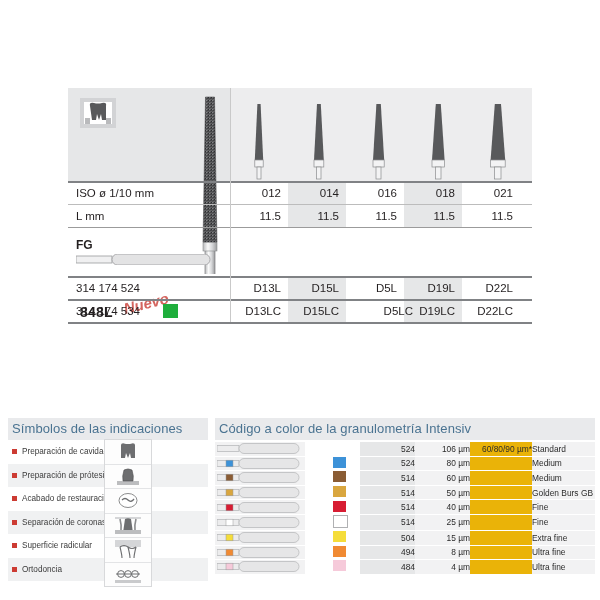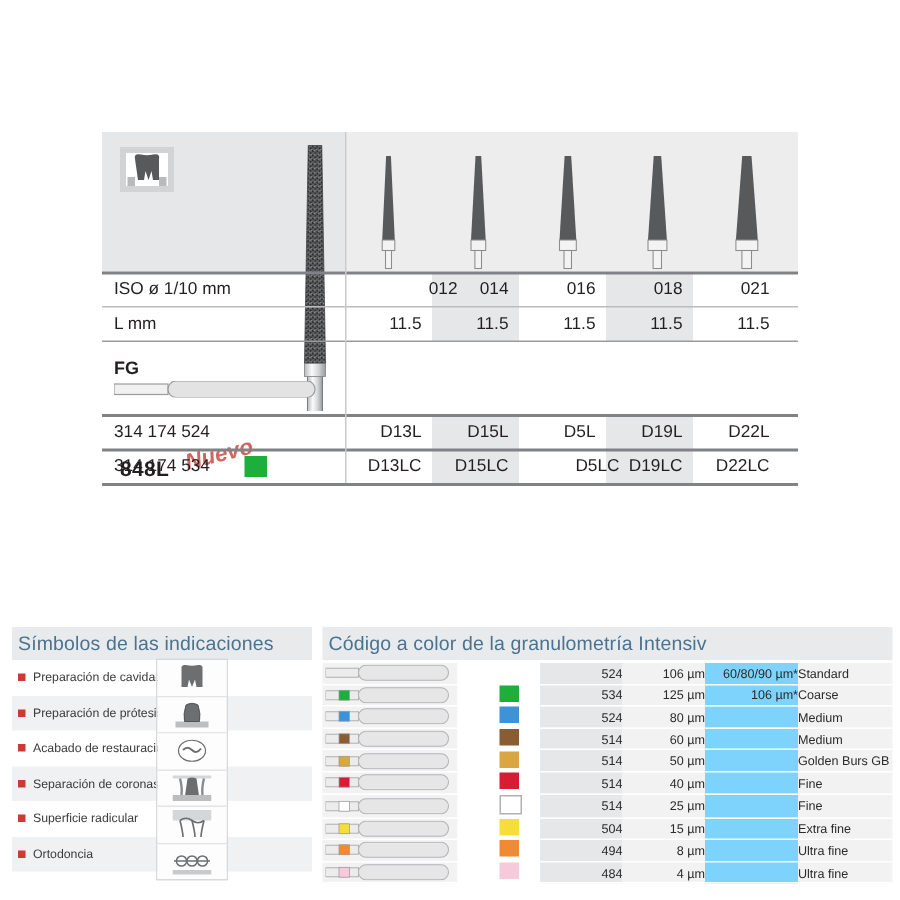--- a/index.html
+++ b/index.html
@@ -107,21 +107,21 @@
   }
   .gr-table{width:380px;border-collapse:collapse;margin-top:2px;}
   .gr-table td{
     font-size:8.4px;color:#2b2b2b;height:13.6px;padding:0;
     border-bottom:1px solid #ffffff;
   }
   .c-bur{width:90px;background:#f2f2f3;}
   .c-sw{width:55px;background:#ffffff;}
   .c-num{width:55px;background:#e6e7e8;text-align:right;padding-right:9px;}
   .c-um{width:55px;background:#f2f2f3;text-align:right;padding-right:9px;}
-  .c-um2{width:62px;background:#7dd3fc;text-align:right;padding-right:7px;}
+  .c-um2{width:62px;background:#eab308;text-align:right;padding-right:7px;}
   .c-name{background:#f2f2f3;padding-left:6px;}
   .swatch{width:13px;height:11px;display:inline-block;margin-left:28px;}
 
   
   .gbur{display:block;margin-left:2px;}
 </style>
 </head>
 <body>
 
 <div id="product-table">
@@ -201,21 +201,21 @@
   <div class="hr" style="top:139px;"></div>
   <div class="hr thick" style="top:188px;"></div>
   <div class="hr thick" style="top:211px;"></div>
   <div class="hr thick" style="top:234px;"></div>
   <div class="vsep" style="left:162px;top:0;height:93px;"></div>
   <div class="vsep" style="left:162px;top:93px;height:141px;"></div>
 
   <div class="cell" style="position:absolute;left:0;top:94px;width:162px;height:22px;">
     <span class="row-label">ISO ø 1/10 mm</span>
   </div>
-  <div class="cell" style="position:absolute;left:162px;top:94px;width:58px;height:22px;padding-left:24px;">
+  <div class="cell" style="position:absolute;left:162px;top:94px;width:58px;height:22px;">
       <span class="val">012</span>
     </div>
   <div class="cell" style="position:absolute;left:220px;top:94px;width:58px;height:22px;">
       <span class="val">014</span>
     </div>
   <div class="cell" style="position:absolute;left:278px;top:94px;width:58px;height:22px;">
       <span class="val">016</span>
     </div>
   <div class="cell" style="position:absolute;left:336px;top:94px;width:58px;height:22px;">
       <span class="val">018</span>
@@ -382,34 +382,20 @@
           <td class="c-num">524</td>
           <td class="c-um">106 µm</td>
           <td class="c-um2">60/80/90 µm*</td>
           <td class="c-name">Standard</td>
         </tr>
         <tr>
           <td class="c-bur">
             <svg width="84" height="11" viewBox="0 0 84 11" class="gbur">
               <rect x="0" y="2.5" width="22" height="6" fill="#ececed" stroke="#b3b4b6" stroke-width=".7"></rect>
               <rect x="22" y="0.5" width="60" height="10" rx="5" fill="#e6e6e7" stroke="#b3b4b6" stroke-width=".7"></rect>
-              <rect x="9" y="2.2" width="7" height="6.6" fill="#1eae3c" stroke="#9a9b9d" stroke-width=".5"></rect>
-            </svg>
-          </td>
-          <td class="c-sw"><span class="swatch" style="background: rgb(30, 174, 60);"></span></td>
-          <td class="c-num">534</td>
-          <td class="c-um">125 µm</td>
-          <td class="c-um2">106 µm*</td>
-          <td class="c-name">Coarse</td>
-        </tr>
-        <tr>
-          <td class="c-bur">
-            <svg width="84" height="11" viewBox="0 0 84 11" class="gbur">
-              <rect x="0" y="2.5" width="22" height="6" fill="#ececed" stroke="#b3b4b6" stroke-width=".7"></rect>
-              <rect x="22" y="0.5" width="60" height="10" rx="5" fill="#e6e6e7" stroke="#b3b4b6" stroke-width=".7"></rect>
               <rect x="9" y="2.2" width="7" height="6.6" fill="#3d92d8" stroke="#9a9b9d" stroke-width=".5"></rect>
             </svg>
           </td>
           <td class="c-sw"><span class="swatch" style="background: rgb(61, 146, 216);"></span></td>
           <td class="c-num">524</td>
           <td class="c-um">80 µm</td>
           <td class="c-um2"></td>
           <td class="c-name">Medium</td>
         </tr>
         <tr>

